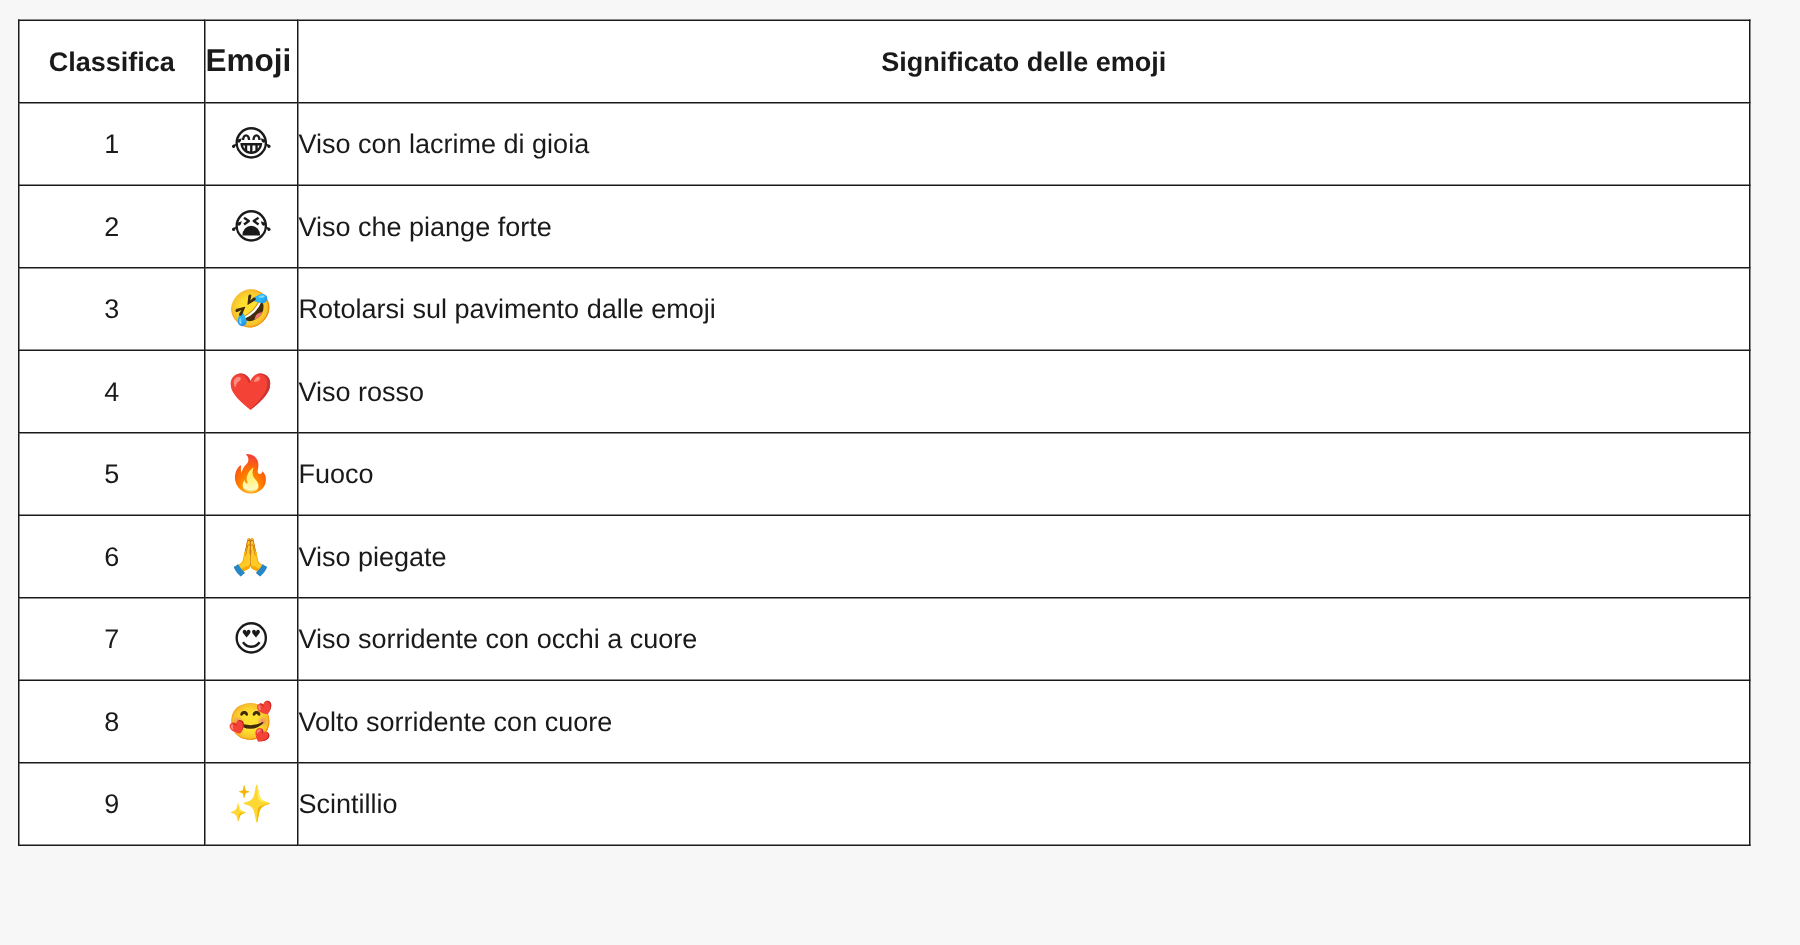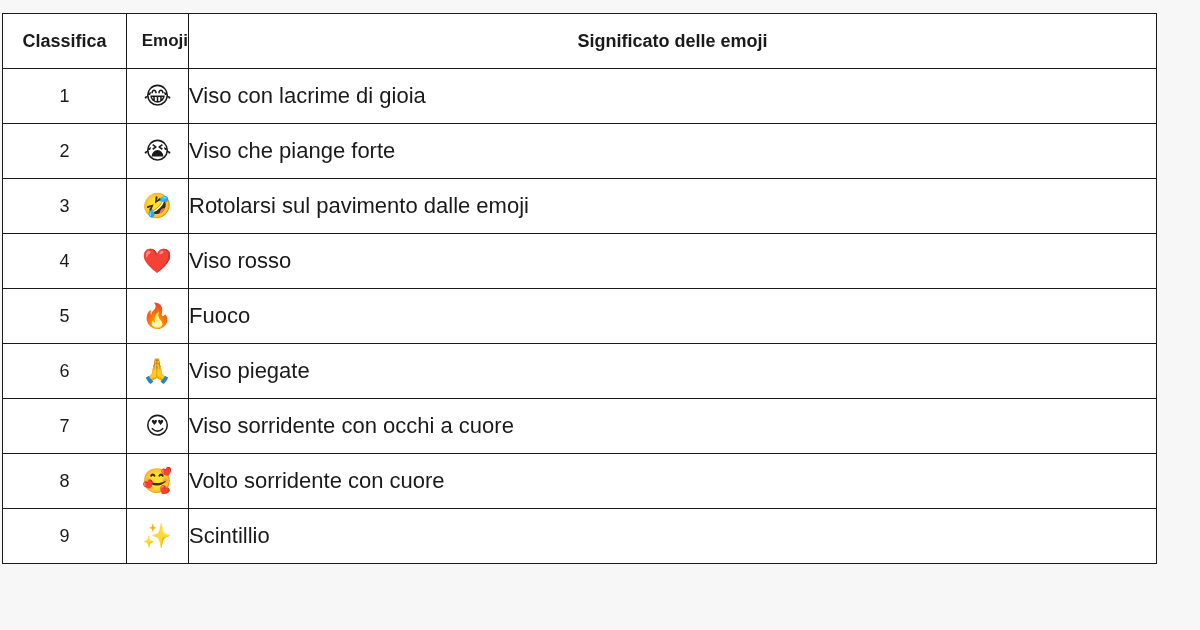--- a/index.html
+++ b/index.html
@@ -5,21 +5,21 @@
   html, body {
     margin: 0;
     padding: 0;
     width: 1200px;
     height: 630px;
     background: #f7f7f7;
     font-family: "Liberation Sans", sans-serif;
   }
   #emoji-table-wrap {
     position: absolute;
-    left: 2px;
+    left: 12px;
     top: 13px;
     width: 1154px;
   }
   table.emoji-table {
     border-collapse: collapse;
     width: 1154px;
     background: #ffffff;
     table-layout: fixed;
   }
   table.emoji-table td, table.emoji-table th {
@@ -37,41 +37,41 @@
   thead th {
     font-size: 18px;
     font-weight: bold;
     height: 52px;
   }
   th.h-rank {
     text-align: center;
     padding: 0 8px;
   }
   th.h-emoji {
-    text-align: right;
+    text-align: left;
     padding: 0 2px;
-    font-size: 17px;
+    font-size: 21px;
   }
   th.h-mean {
     text-align: center;
     padding-left: 10px;
   }
   td.rank-cell {
     text-align: center;
     font-size: 18px;
     padding-right: 18px;
   }
   td.emoji-cell {
     text-align: center;
     font-size: 24px;
     line-height: 1;
   }
   td.mean-cell {
     text-align: left;
-    font-size: 22px;
+    font-size: 18px;
     padding-left: 10px;
   }
   .emoji-glyph {
     display: inline-block;
     font-family: "DejaVu Sans", sans-serif;
     font-size: 24px;
   }
 </style>
 </head>
 <body>

